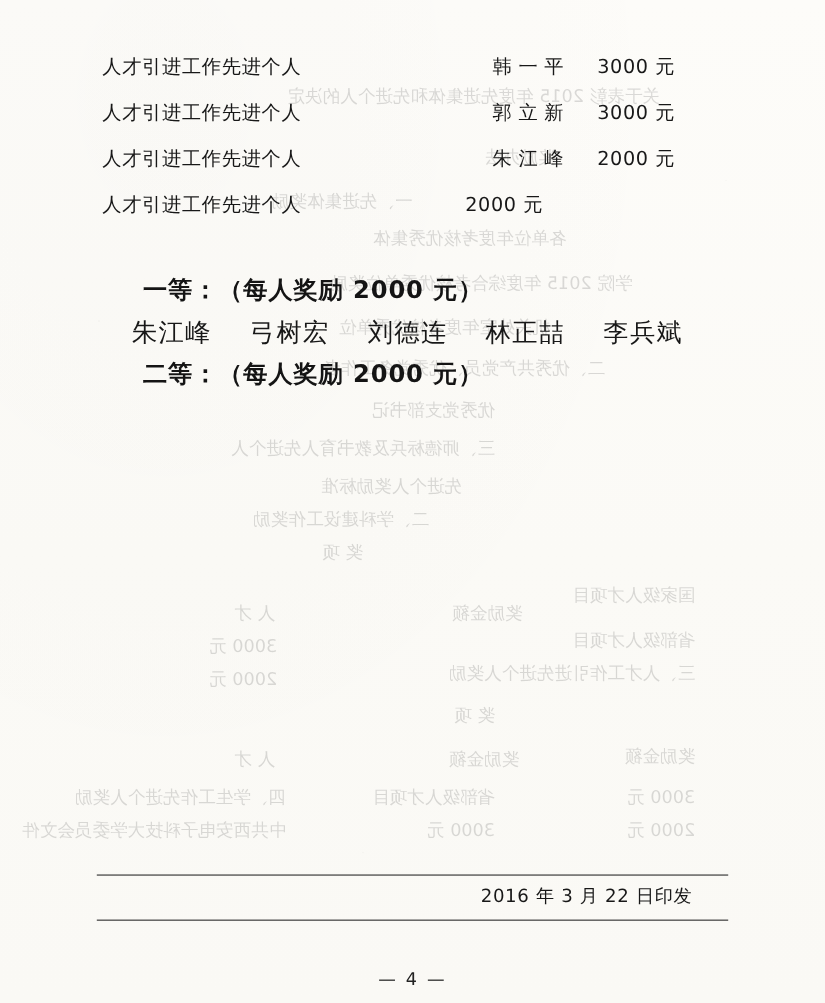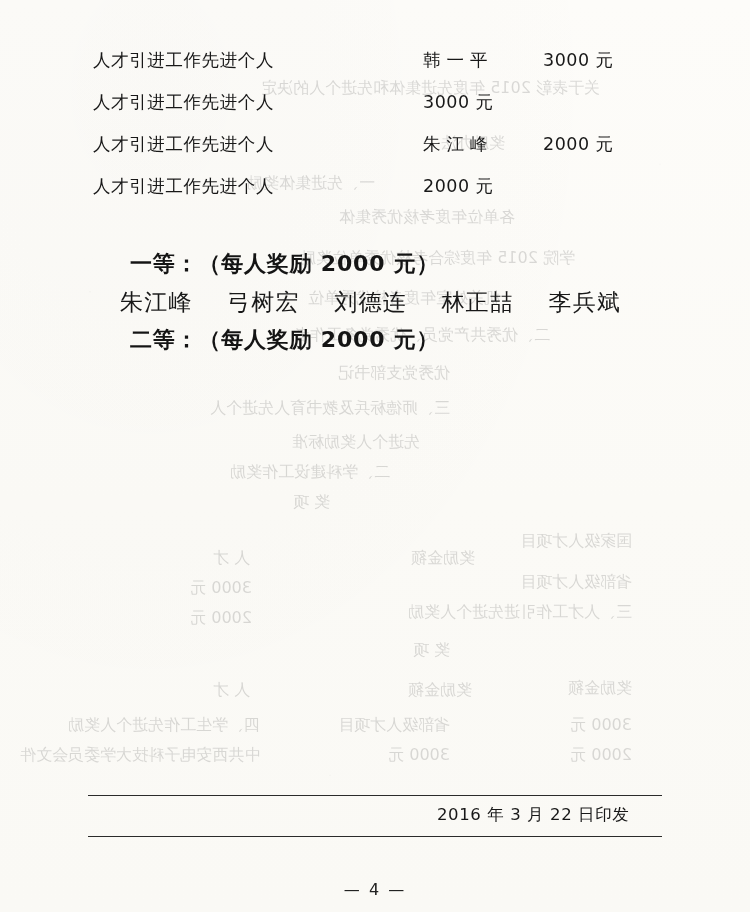--- a/index.html
+++ b/index.html
@@ -55,21 +55,21 @@
     font-family: "DejaVu Sans", sans-serif;
     font-size: 17.5px;
     letter-spacing: 0.6px;
     color: #181818;
   }
   .award-row .title {
     width: 330px;
   }
   .award-row .person {
     width: 120px;
-    text-align: left;
+    text-align: center;
     letter-spacing: 6px;
     font-family: Liberation Mono, monospace;
   }
   .award-row .amount {
     text-align: right;
     white-space: nowrap;
     letter-spacing: 0.5px;
   }
 
   .section-head {
@@ -204,20 +204,21 @@
   <div class="content">
 
     <div class="award-row" style="top:48px;">
       <span class="title">人才引进工作先进个人</span>
       <span class="person">韩一平</span>
       <span class="amount">3000 元</span>
     </div>
 
     <div class="award-row" style="top:90px;">
       <span class="title">人才引进工作先进个人</span>
+      <span class="person">郭立新</span>
       <span class="amount">3000 元</span>
     </div>
 
     <div class="award-row" style="top:132px;">
       <span class="title">人才引进工作先进个人</span>
       <span class="person">朱江峰</span>
       <span class="amount">2000 元</span>
     </div>
 
     <div class="award-row" style="top:174px;">

